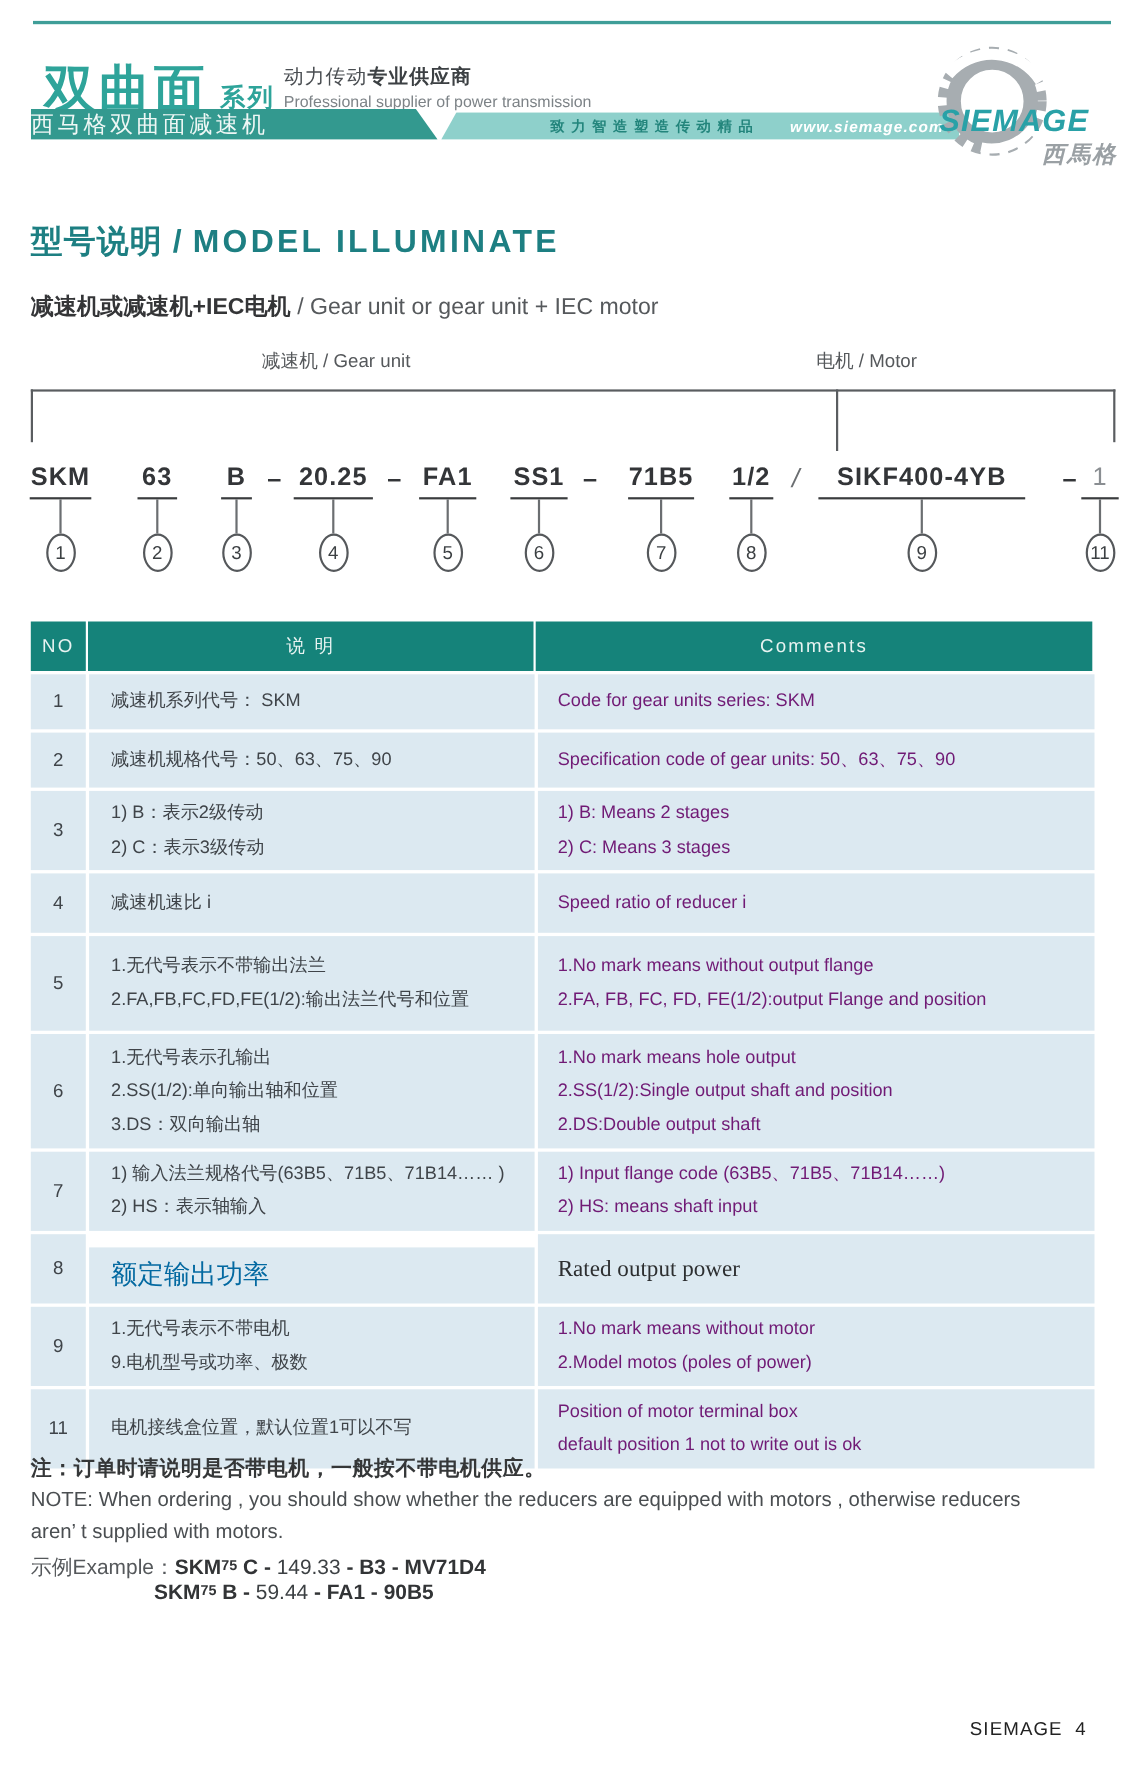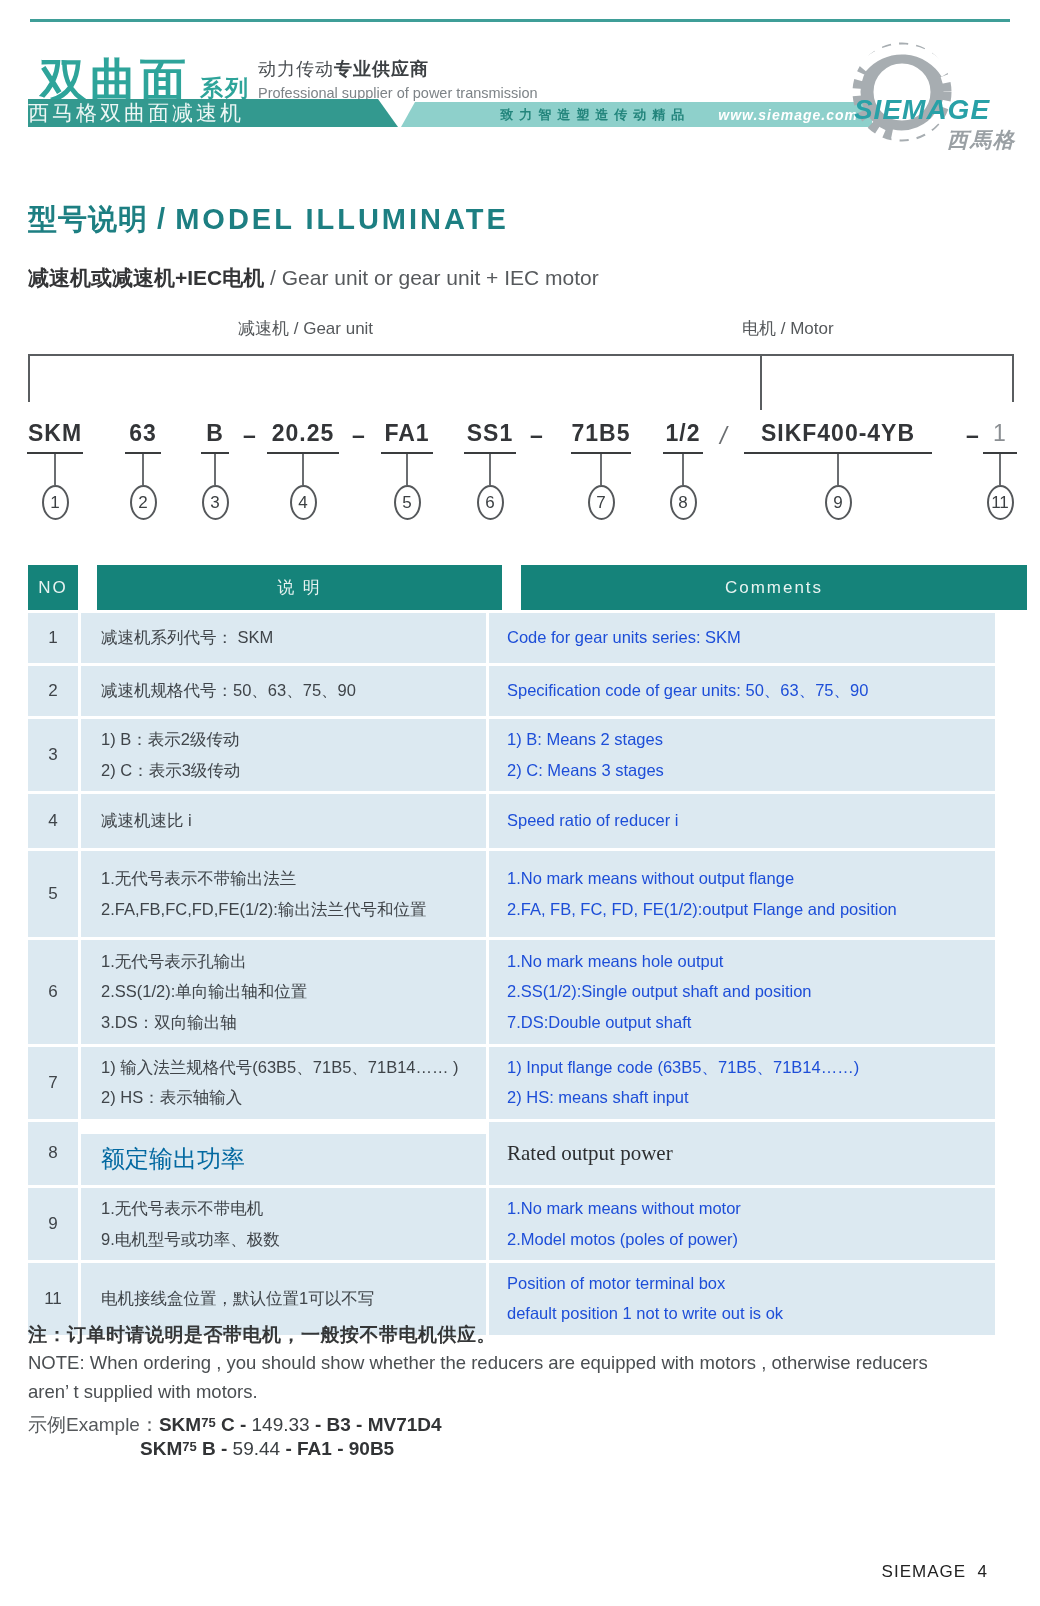--- a/index.html
+++ b/index.html
@@ -67,37 +67,37 @@
   .code-circle {
     width:27px; height:35px; border:2px solid #55585b; border-radius:50%;
     margin:0 auto; display:flex; align-items:center; justify-content:center;
     font-size:17px; color:#3c4043; background:#fff;
   }
   .code-sep { position:absolute; top:422px; font-size:23px; font-weight:bold; color:#333538; }
   .code-sep.slash { font-style:italic; font-weight:normal; color:#6b6e71; font-size:24px; }
 
   
   .model-table { left:28px; top:565px; width:967px; }
-  .t-head { display:flex; gap:19px; height:45px; margin-bottom:3px; }
+  .t-head { display:flex; gap:2px; height:45px; margin-bottom:3px; }
   .t-head > div {
     background:#15837a; color:#e8f3f1; display:flex; align-items:center; justify-content:center;
     font-size:17px; letter-spacing:2px;
   }
   .t-row { display:flex; gap:3px; margin-bottom:3px; }
   .t-row > div { background:#dce9f1; }
   .col-no { width:50px; flex:none; }
   .col-desc { width:405px; flex:none; }
   .col-com { width:506px; flex:none; }
   .cell-no { display:flex; align-items:center; justify-content:center; font-size:17px; color:#3f4449; }
   .cell-desc, .cell-com {
     display:flex; flex-direction:column; justify-content:center; gap:9px;
     font-size:16.5px; color:#3f4449; line-height:1.3;
   }
   .cell-desc { padding:10px 8px 10px 20px; }
-  .cell-com { padding:10px 8px 10px 18px; color:#1d4ed8; }
+  .cell-com { padding:10px 8px 10px 18px; color:#701a75; }
   .serif-row .cell-desc { font-family:"Liberation Serif", serif; font-size:24px; color:#0369a1;margin-top:12px; }
   .serif-row .cell-com { font-family:"Liberation Serif", serif; font-size:21px; color:#2d2f31; }
 
   
   .note-cn { left:28px; top:1322px; font-size:19px; color:#353738; font-weight:bold; letter-spacing:0.5px; }
   .note-en1 { left:28px; top:1352px; font-size:18.5px; color:#4a4e51; }
   .note-en2 { left:28px; top:1381px; font-size:18.5px; color:#4a4e51; }
   .example-line { position:absolute; font-size:19px; color:#3c4043; }
   .example-line .lab { color:#55585b; }
   .example-line b { color:#323436; }
@@ -275,21 +275,21 @@
       <div class="t-row">
         <div class="col-no cell-no" style="min-height: 104px;">6</div>
         <div class="col-desc cell-desc" style="min-height: 104px;">
           <div>1.无代号表示孔输出</div>
           <div>2.SS(1/2):单向输出轴和位置</div>
           <div>3.DS：双向输出轴</div>
         </div>
         <div class="col-com cell-com" style="min-height: 104px;">
           <div>1.No mark means hole output</div>
           <div>2.SS(1/2):Single output shaft and position</div>
-          <div>7.DS:Double output shaft</div>
+          <div>2.DS:Double output shaft</div>
         </div>
       </div>
       <div class="t-row">
         <div class="col-no cell-no" style="min-height: 70px;">7</div>
         <div class="col-desc cell-desc" style="min-height: 70px;">
           <div>1) 输入法兰规格代号(63B5、71B5、71B14…… )</div>
           <div>2) HS：表示轴输入</div>
         </div>
         <div class="col-com cell-com" style="min-height: 70px;">
           <div>1) Input flange code (63B5、71B5、71B14……)</div>

